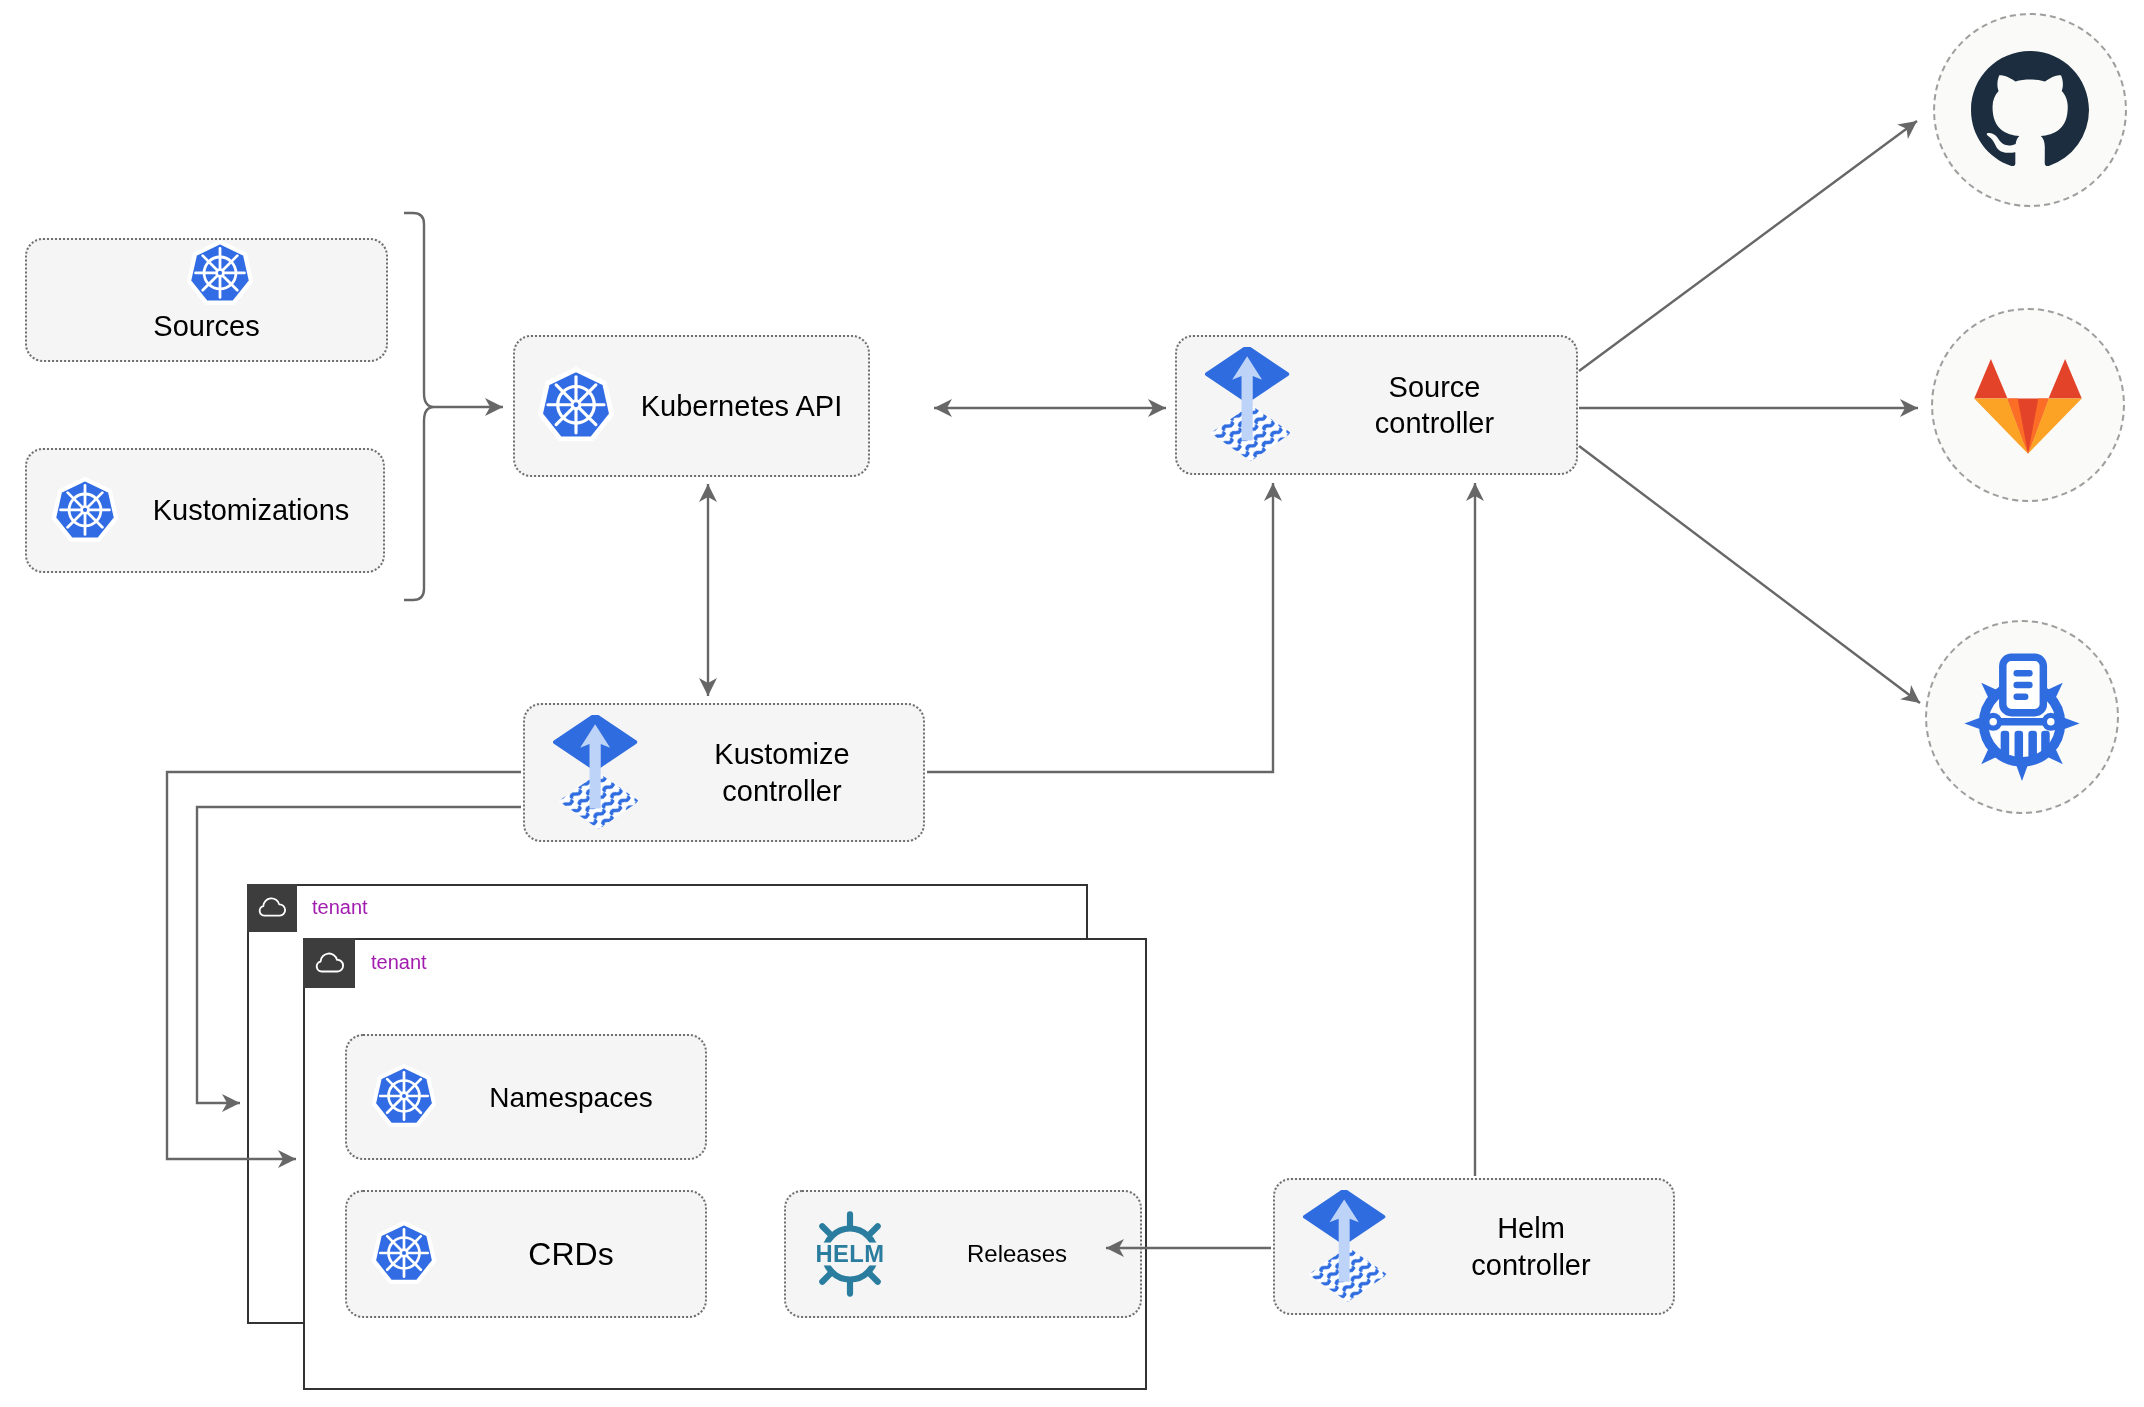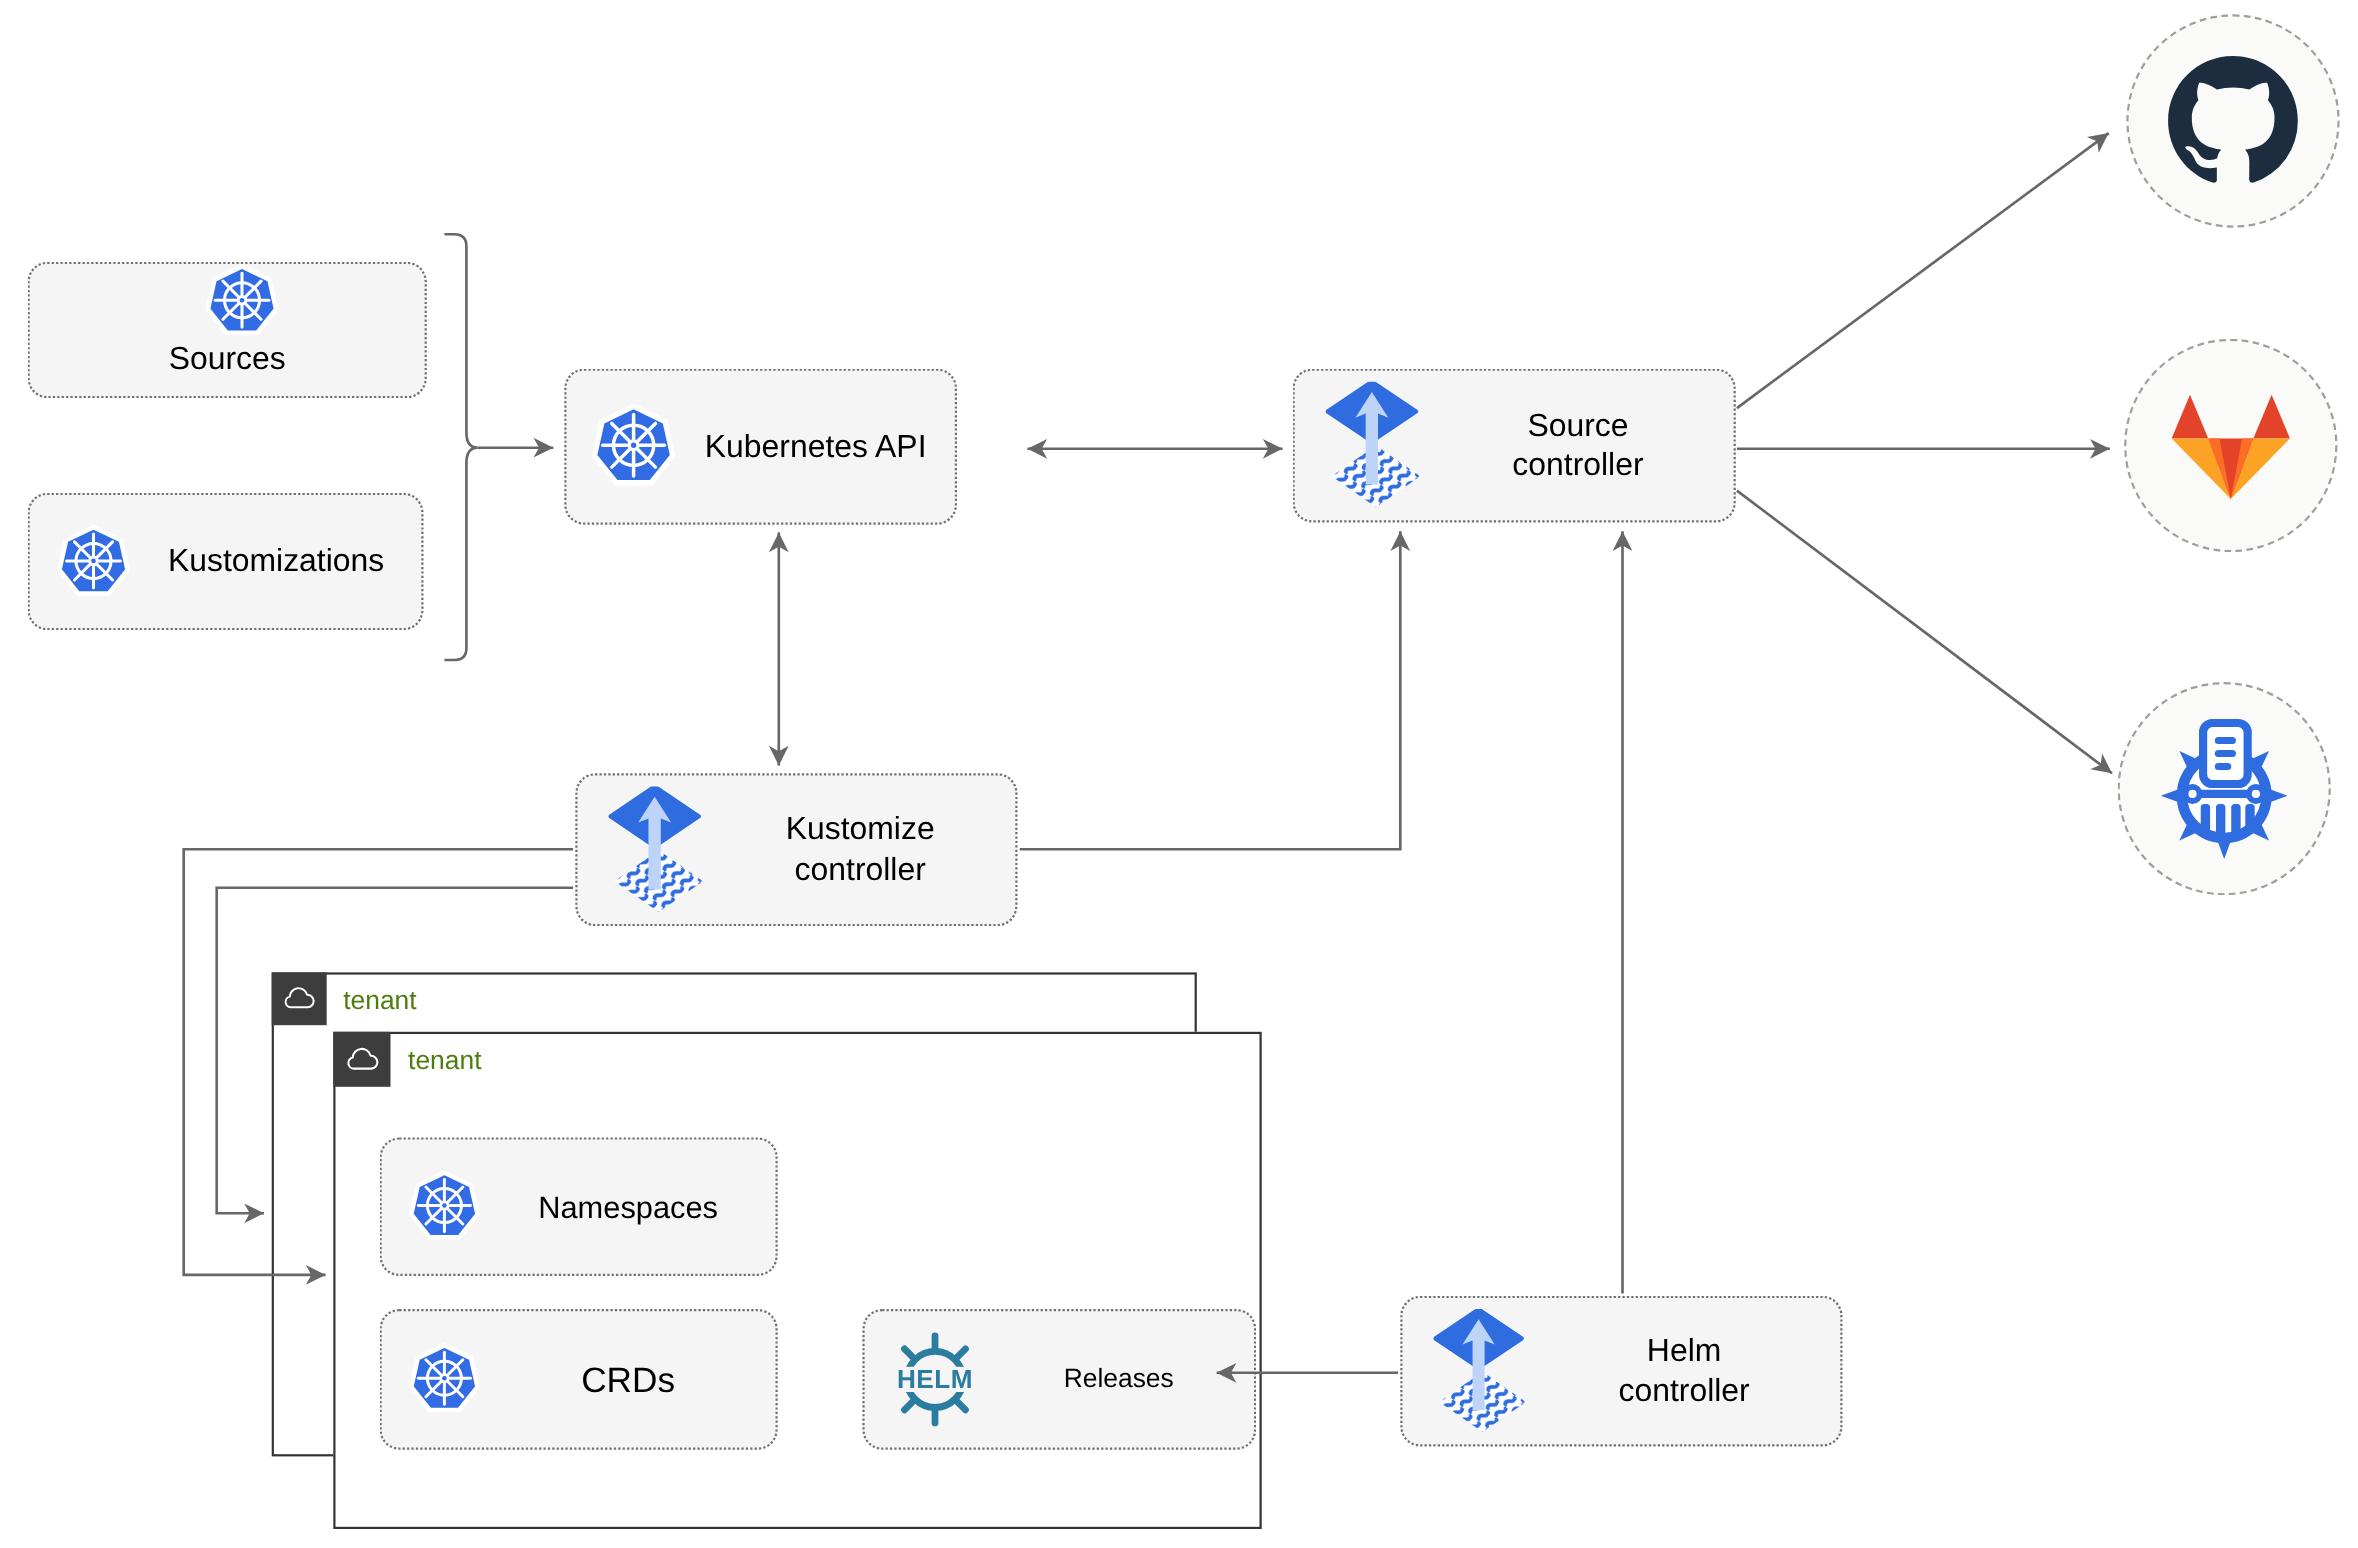--- a/index.html
+++ b/index.html
@@ -6,21 +6,21 @@
   #canvas{position:relative;width:2144px;height:1407px;background:#ffffff;overflow:hidden;}
 
   .node{position:absolute;background:#f5f5f5;border:2px dotted #6e6e6e;border-radius:18px;
         display:flex;align-items:center;box-sizing:border-box;z-index:20;}
   .node .lbl{flex:1;text-align:center;color:#000;font-size:29px;line-height:1.25;}
   .node .lbl.wrap{max-width:185px;margin:0 auto;}
   .icon-wrap{display:flex;align-items:center;justify-content:center;}
 
   .tenant{position:absolute;background:#ffffff;border:2px solid #333333;box-sizing:border-box;}
   .tenant-tab{position:absolute;background:#3d3d3d;display:flex;align-items:center;justify-content:center;box-sizing:border-box;}
-  .tenant-label{position:absolute;color:#4d7c0f;font-size:24px;}
+  .tenant-label{position:absolute;color:#a21caf;font-size:20px;}
 
   .badge{position:absolute;border:2.5px dashed #9e9e9e;border-radius:50%;background:#fafaf8;
          display:flex;align-items:center;justify-content:center;box-sizing:border-box;z-index:20;}
 
   svg{display:block;}
   #connectors{position:absolute;left:0;top:0;z-index:40;pointer-events:none;}
   .edge{stroke:#676767;stroke-width:2.4;fill:none;}
 </style>
 </head>
 <body>

